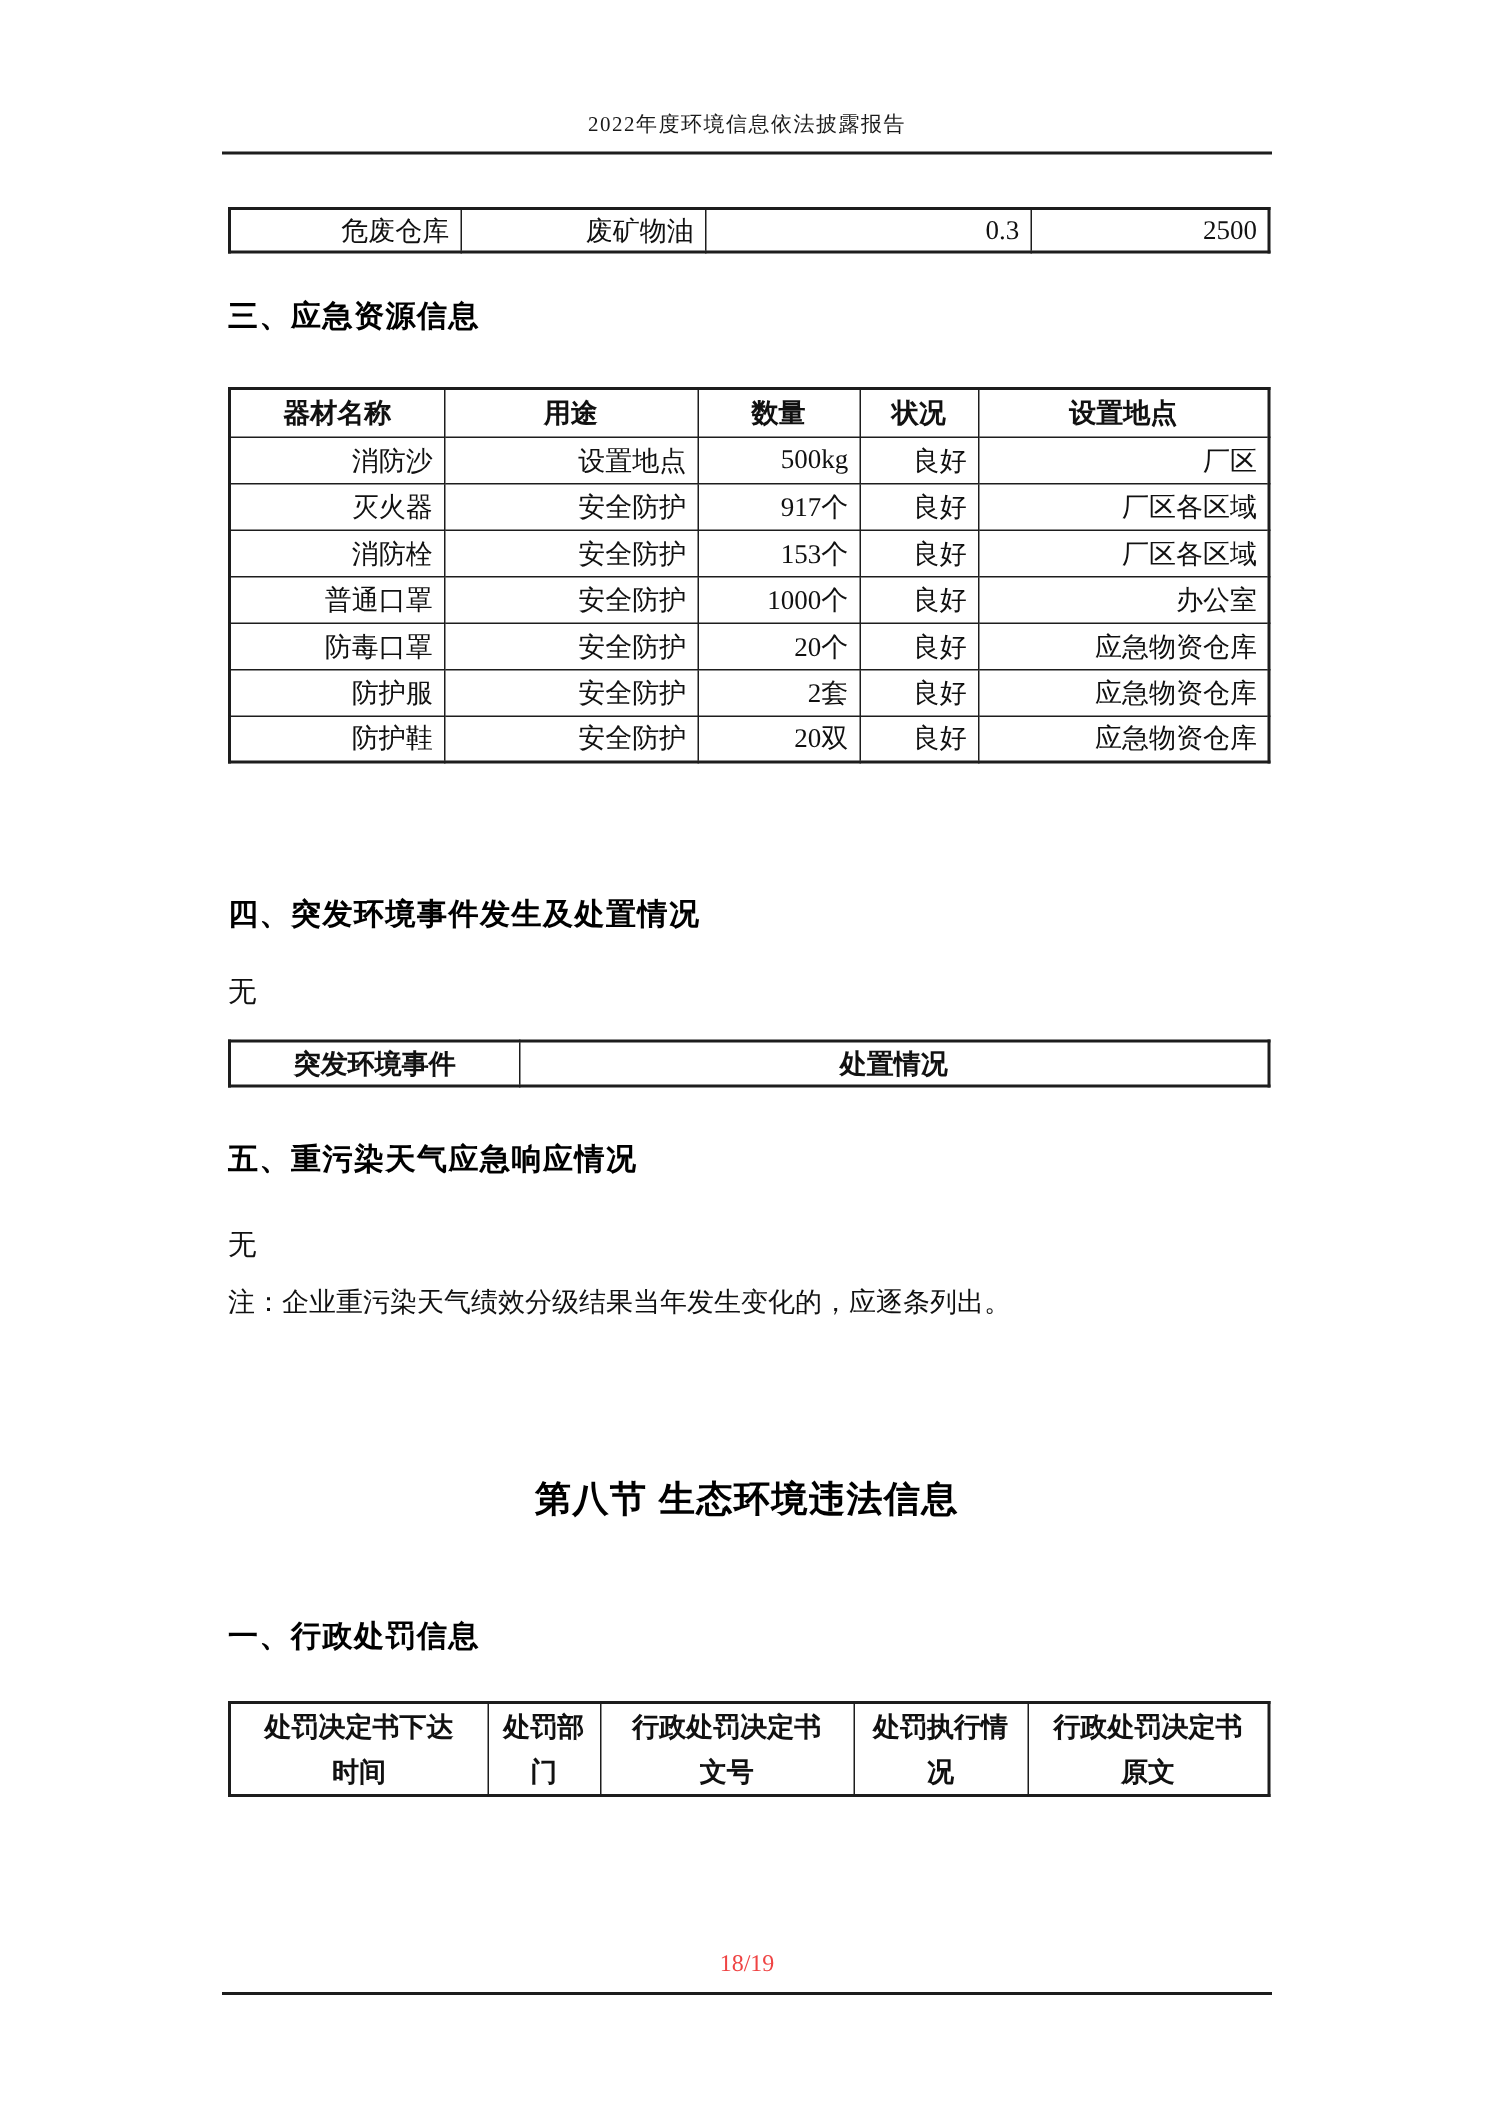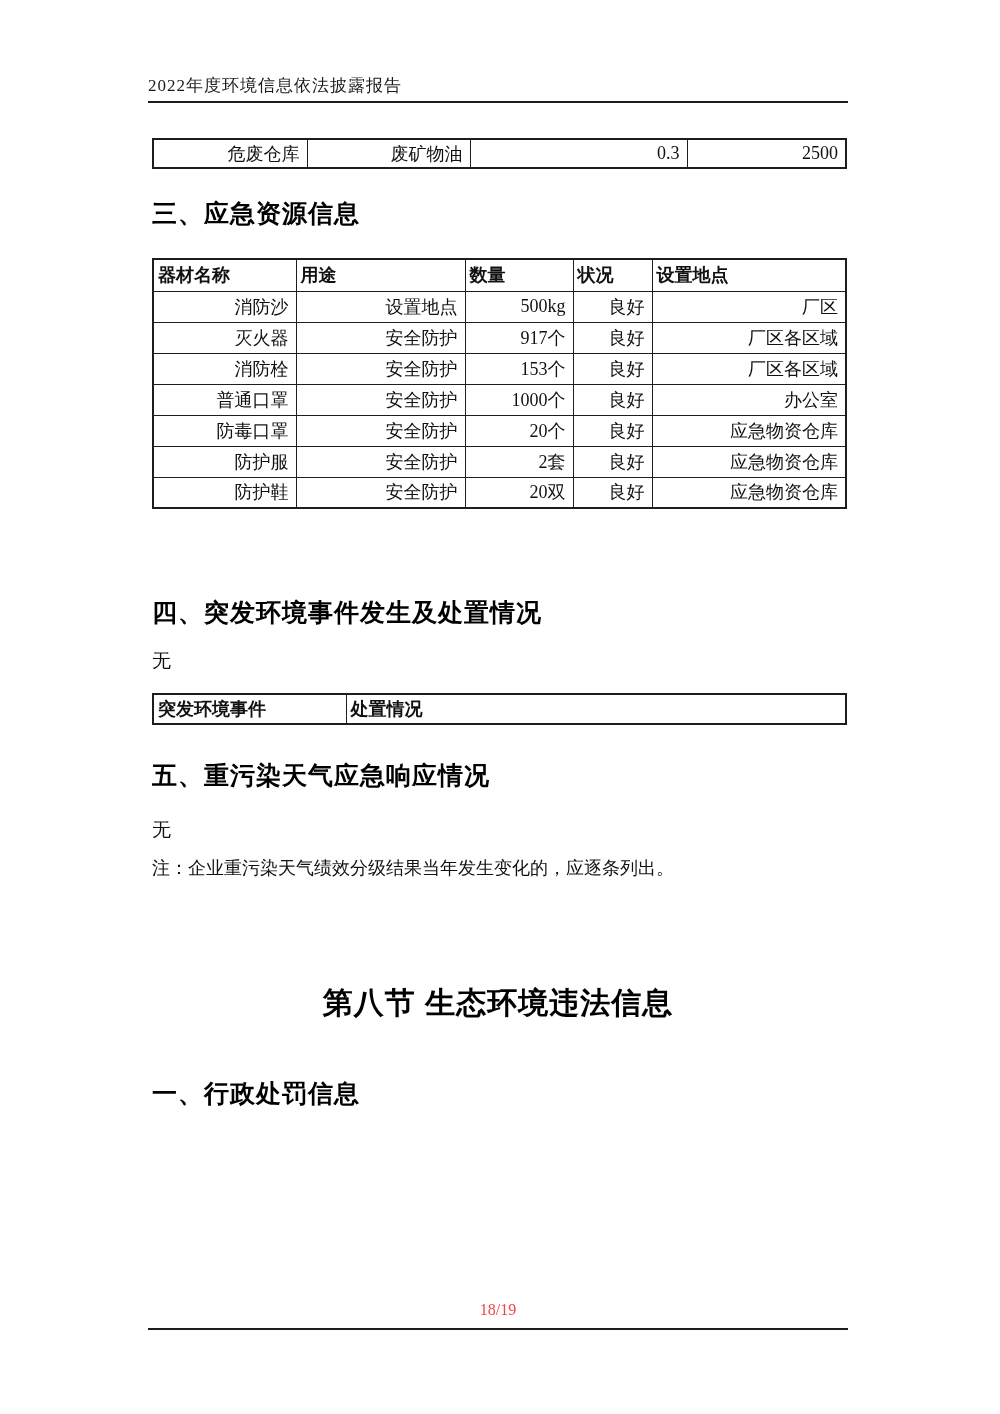--- a/index.html
+++ b/index.html
@@ -10,22 +10,22 @@
     height: 1414px;
     margin: 0 auto;
     background: #ffffff;
     font-family: "Liberation Serif", "DejaVu Serif", serif;
     color: #111111;
     overflow: hidden;
   }
   .doc-header {
     position: absolute;
     top: 74px; left: 148px; width: 700px;
-    text-align: left;
-    font-size: 17px;
+    text-align: center;
+    font-size: 14px;
     letter-spacing: 1px;
     color: #1a1a1a;
   }
   .header-rule {
     position: absolute;
     top: 101px; left: 148px; width: 700px; height: 2px;
     background: #1d1d1d;
   }
   table {
     border-collapse: collapse;
@@ -35,42 +35,42 @@
     width: 693px;
     font-size: 18px;
   }
   table, th, td { border: 1.5px solid #1d1d1d; }
   table { border-width: 2px; }
   td, th { overflow: hidden; white-space: nowrap; }
   td.cell { text-align: right; padding: 0 7px; height: 31px; vertical-align: middle; }
   th {
     font-family: "Liberation Sans", "DejaVu Sans", sans-serif;
     font-weight: bold;
-    text-align: left;
+    text-align: center;
     vertical-align: middle;
     height: 32px;
     padding: 0 4px;
   }
   .waste-table { top: 138px; }
   .waste-table td { height: 29px; }
   .resource-table { top: 258px; }
   .event-table { top: 693px; }
   .event-table th { height: 30px; margin-top: 40px; }
   .penalty-table { top: 1134px; }
   .penalty-table th {
     white-space: pre-line;
     line-height: 30px;
     height: 62px;
   }
   .sec-heading {
     position: absolute;
     left: 152px;
     font-family: "Liberation Sans", "DejaVu Sans", sans-serif;
     font-weight: bold;
-    font-size: 25px;
+    font-size: 20px;
     color: #000000;
     letter-spacing: 1px;
   }
   .h-sec3 { top: 197px; }
   .h-sec4 { top: 596px; }
   .h-sec5 { top: 759px; }
   .h-sec1 { top: 1077px; }
   .none-text {
     position: absolute;
     left: 152px;
@@ -83,21 +83,21 @@
     left: 152px; top: 856px;
     width: 700px;
     font-size: 18px;
   }
   .chapter-title {
     position: absolute;
     left: 148px; top: 983px; width: 700px;
     text-align: center;
     font-family: "Liberation Sans", "DejaVu Sans", sans-serif;
     font-weight: bold;
-    font-size: 30px;
+    font-size: 24px;
     color: #000000;
     letter-spacing: 1px;
   }
   .doc-footer {
     position: absolute;
     top: 1301px; left: 148px; width: 700px;
     text-align: center;
     font-size: 16px;
     color: #ef4444;
   }
@@ -219,17 +219,40 @@
     </table>
 
   <div class="sec-heading h-sec5">五、重污染天气应急响应情况</div>
   <div class="none-text none5">无</div>
   <div class="note-text">注：企业重污染天气绩效分级结果当年发生变化的，应逐条列出。</div>
 
   <div class="chapter-title">第八节 生态环境违法信息</div>
 
   <div class="sec-heading h-sec1">一、行政处罚信息</div>
 
+  <table class="penalty-table">
+    <colgroup>
+        <col style="width:172px">
+        <col style="width:75px">
+        <col style="width:169px">
+        <col style="width:116px">
+        <col style="width:161px">
+      </colgroup>
+    <tbody>
+        <tr>
+      <th>处罚决定书下达
+时间</th>
+      <th>处罚部
+门</th>
+      <th>行政处罚决定书
+文号</th>
+      <th>处罚执行情
+况</th>
+      <th>行政处罚决定书
+原文</th>
+    </tr>
+  </tbody>
+    </table>
 
   <div class="doc-footer">18/19</div>
   <div class="footer-rule"></div>
 
 </div>
 
 </body></html>

